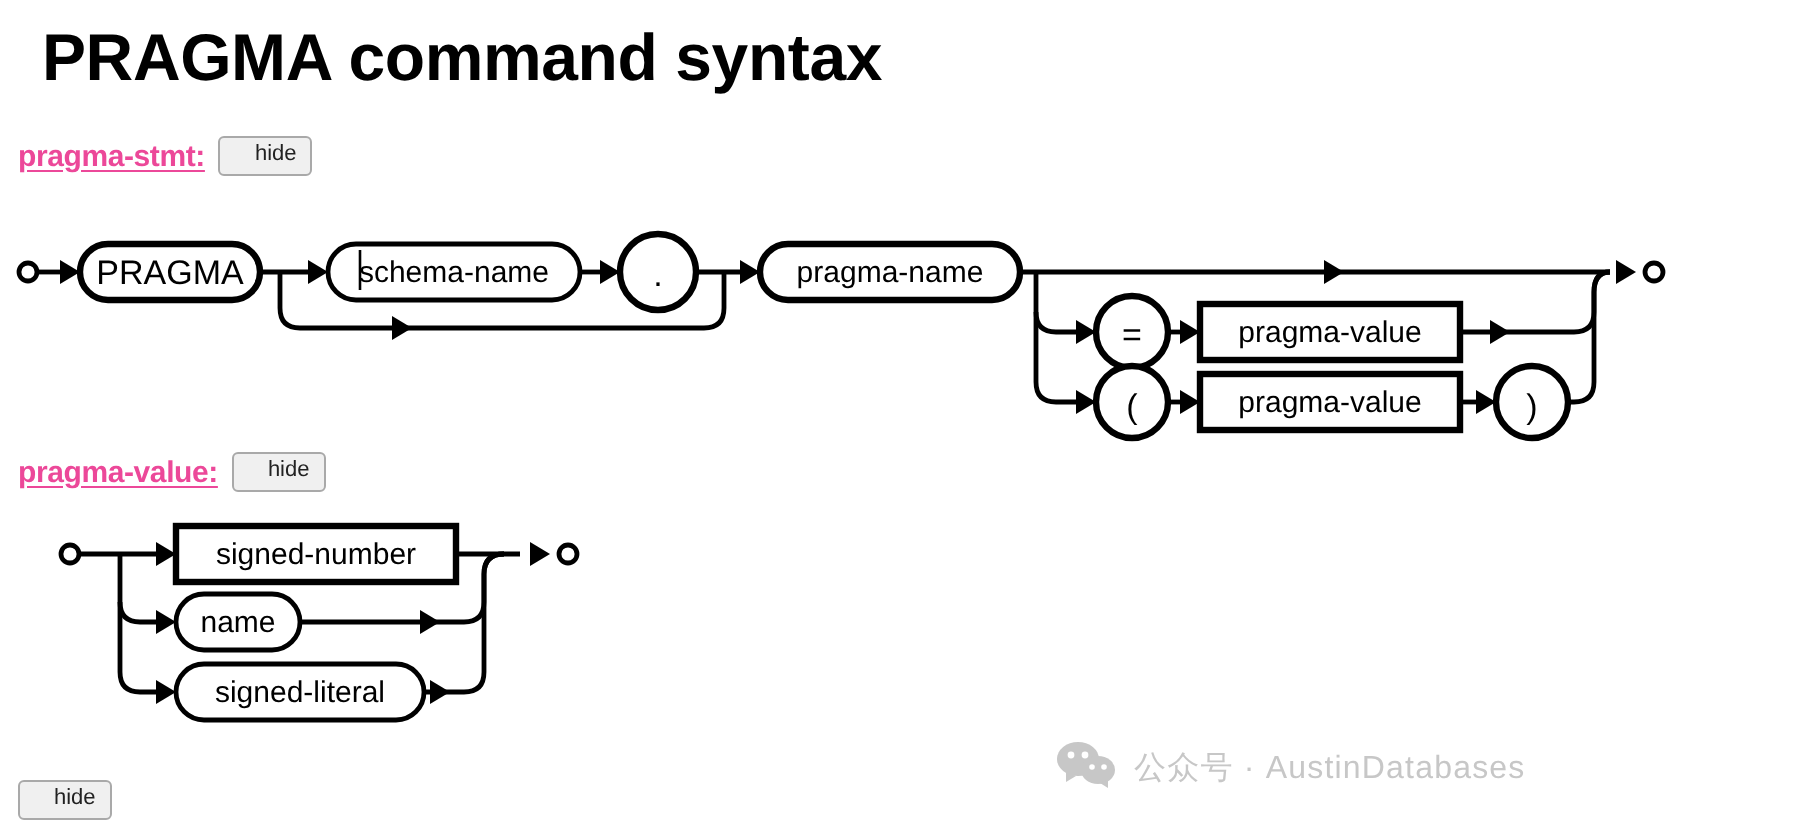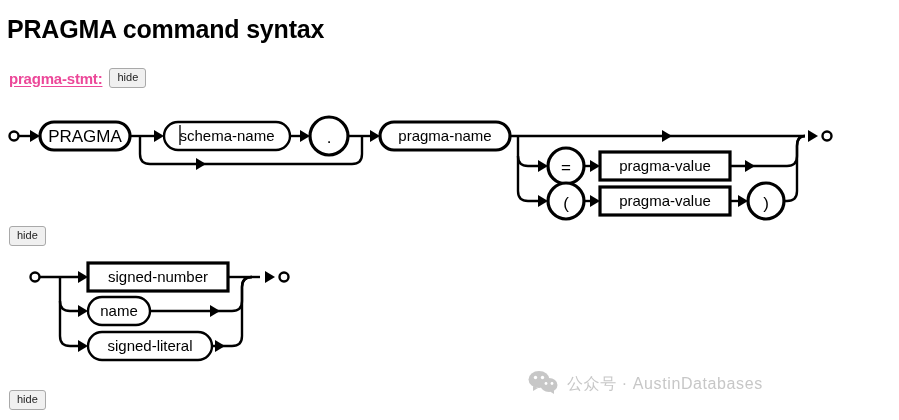--- a/index.html
+++ b/index.html
@@ -10,23 +10,23 @@
   body {
     width: 899px;
     height: 420px;
     position: relative;
     overflow: hidden;
     font-family: "Liberation Sans", sans-serif;
     color: #000000;
   }
   #page-title {
     position: absolute;
-    left: 7px;
+    left: 21px;
     top: 14px;
-    font-size: 25px;
+    font-size: 33px;
     font-weight: bold;
     letter-spacing: -0.2px;
     line-height: 30px;
     color: #000000;
   }
   .rule-header {
     position: absolute;
     display: flex;
     align-items: center;
     gap: 7px;
@@ -41,21 +41,21 @@
     cursor: pointer;
     letter-spacing: -0.2px;
   }
   .toggle-btn {
     font-family: "Liberation Sans", sans-serif;
     font-size: 11px;
     color: #222222;
     background: #f0f0f0;
     border: 1px solid #a9a9a9;
     border-radius: 3px;
-    padding: 2px 7px 3px 7px;
+    padding: 2px 7px 3px 17px;
     line-height: 13px;
     cursor: pointer;
   }
   .diagram {
     position: absolute;
   }
   .diagram svg {
     display: block;
   }
   .rr-label {
@@ -192,20 +192,21 @@
     <text class="rr-label-mono" x="766" y="96" text-anchor="middle">)</text>
 
     <path class="rr-line" d="M 784 88 H 787 Q 797 88 797 78 V 33 Q 797 23 805 23"></path>
 
     <polygon class="rr-arrow" points="808,17 818,23 808,29"></polygon>
     <circle class="rr-endpoint" cx="827" cy="23" r="4.5"></circle>
   </svg>
 </div>
 
 <div class="rule-header" style="left:9px; top:226px;">
+  <a class="rule-link">pragma-value:</a>
   <button class="toggle-btn">hide</button>
 </div>
 
 <div class="diagram" style="left:0px; top:258px;padding-left:20px;">
   <svg width="400" height="120" viewBox="0 0 400 120">
 
     <circle class="rr-endpoint" cx="15" cy="19" r="4.5"></circle>
     <path class="rr-line" d="M 19.5 19 H 58"></path>
 
     <path class="rr-line" d="M 40 19 V 43 Q 40 53 50 53 H 58"></path>

